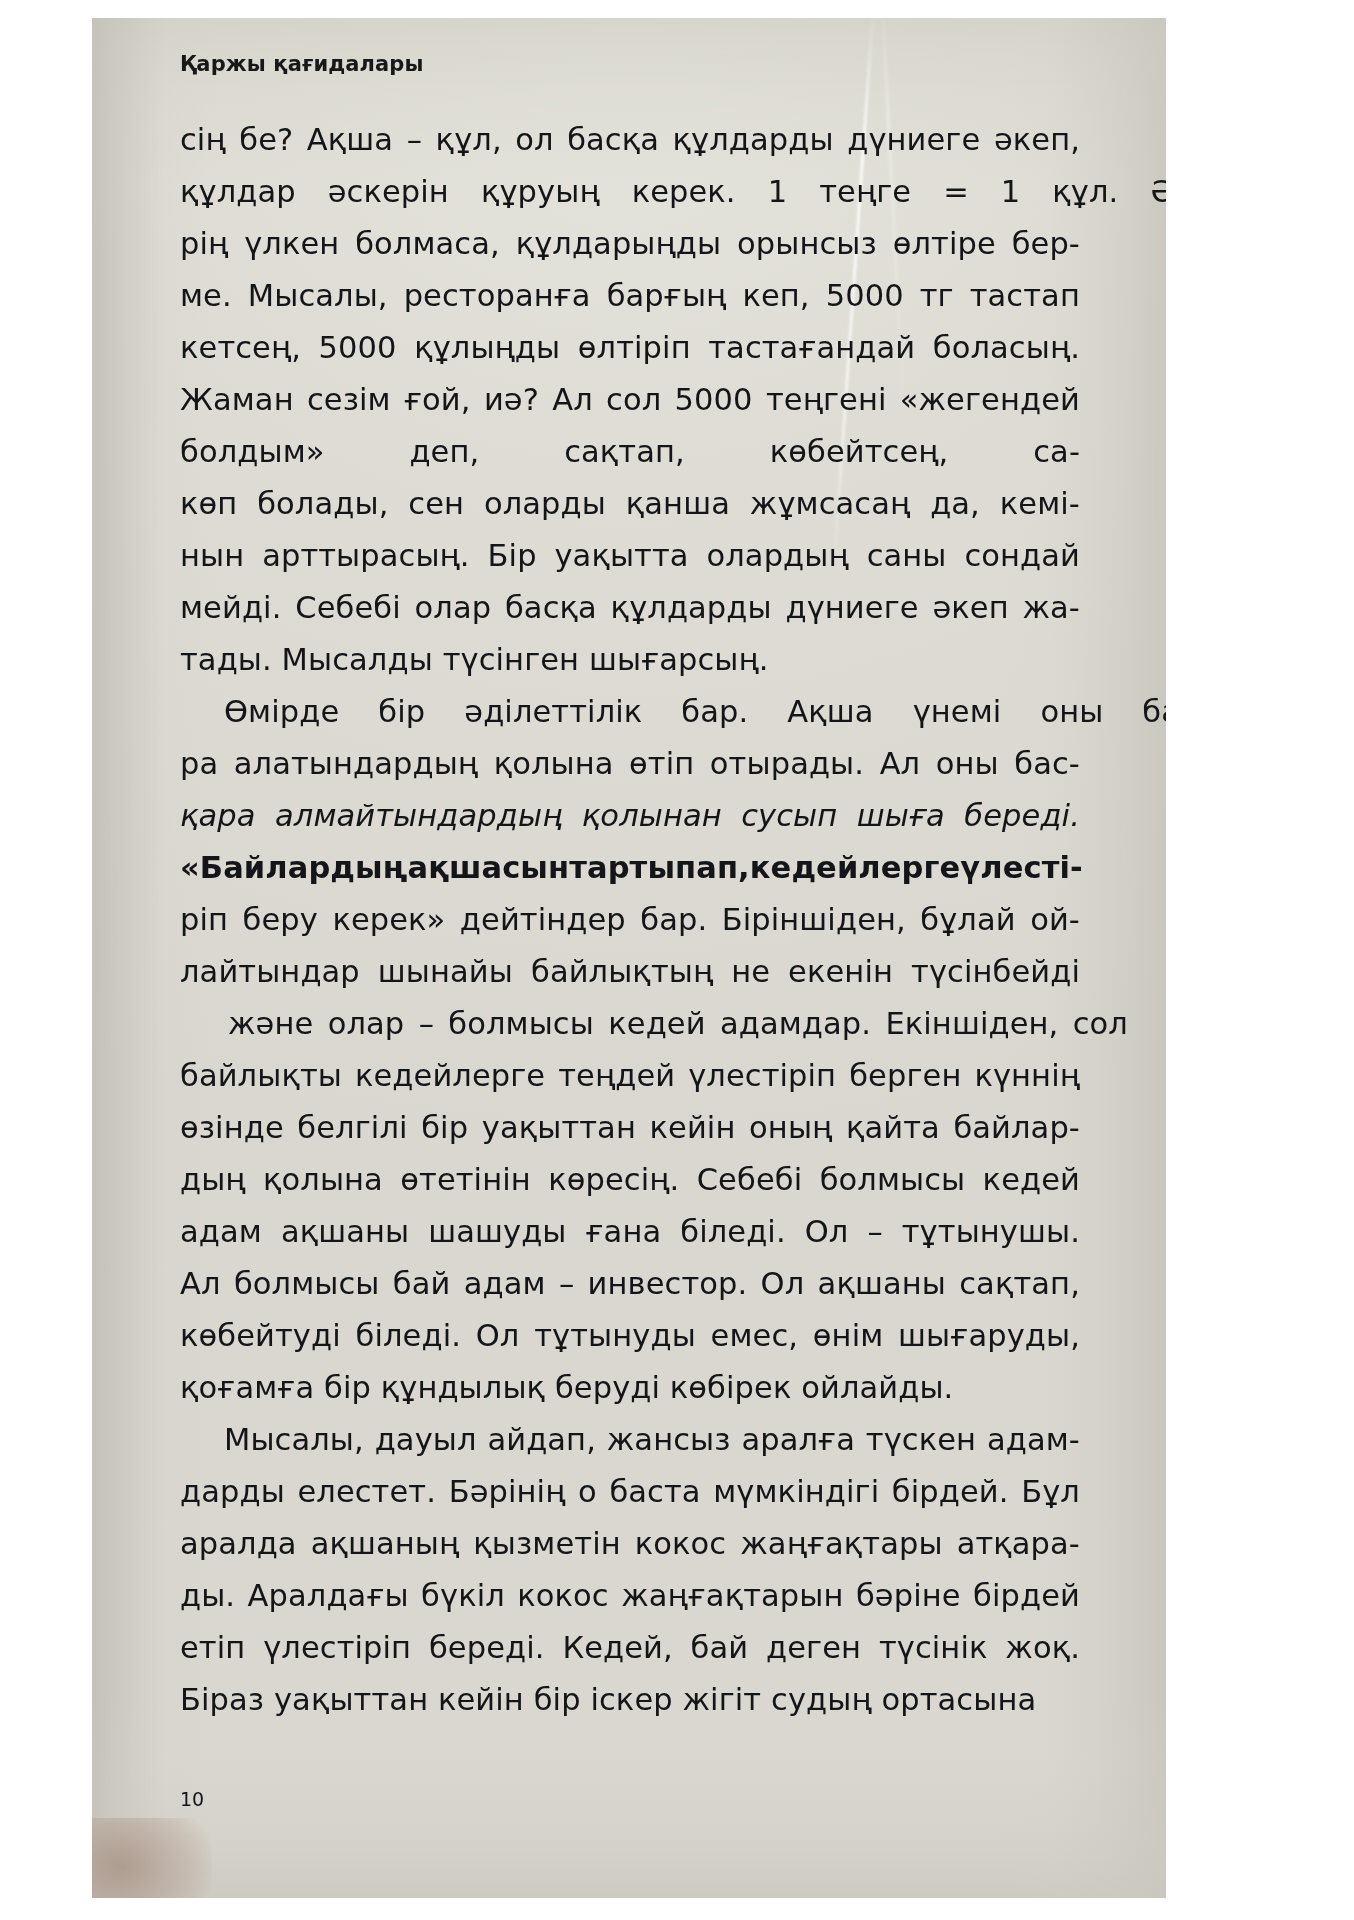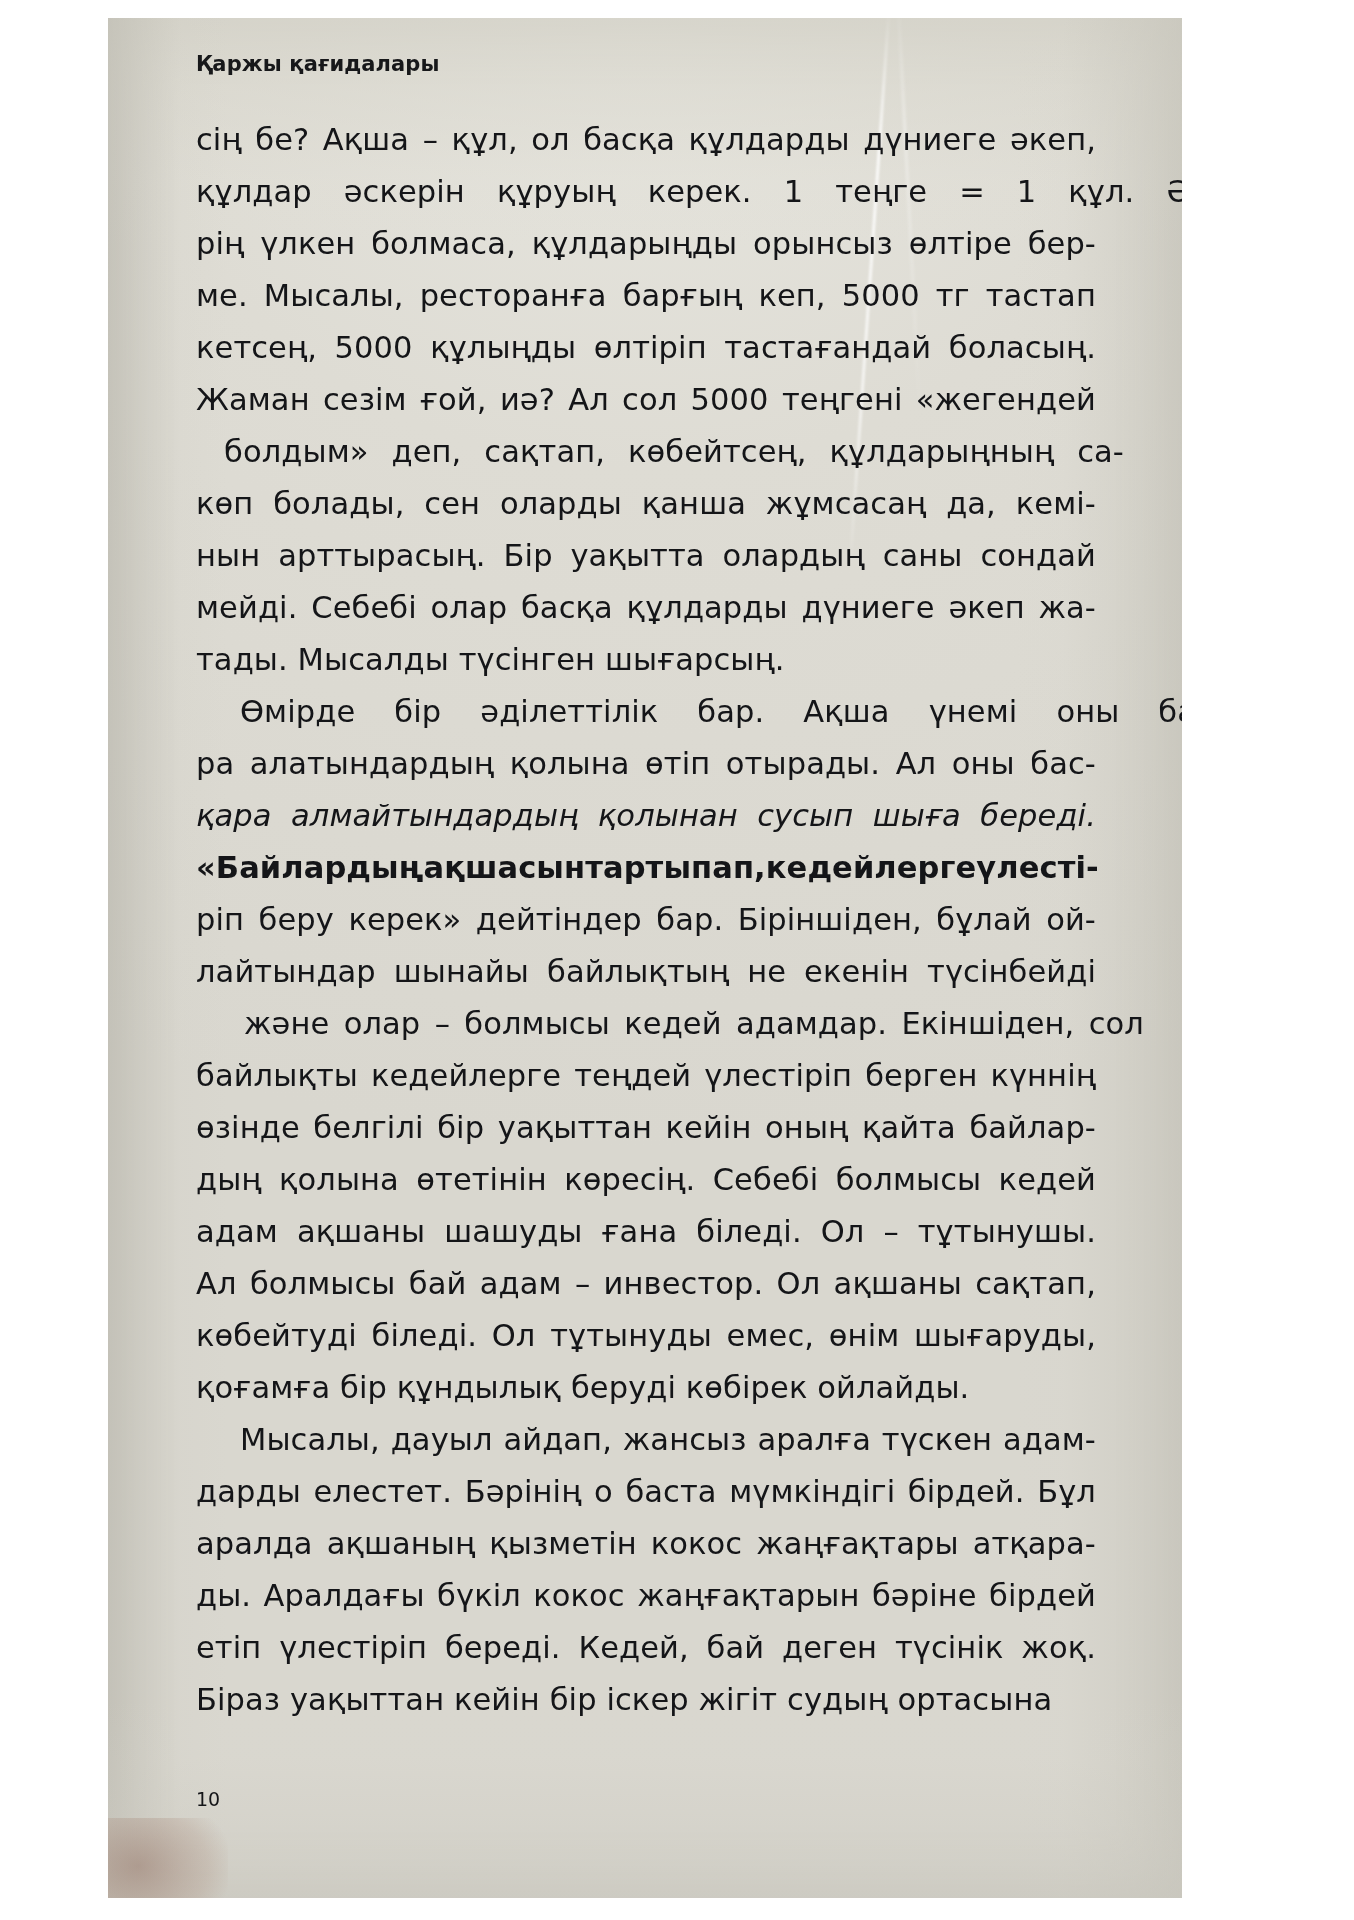--- a/index.html
+++ b/index.html
@@ -19,21 +19,21 @@
     position: relative;
     width: 1354px;
     height: 1920px;
     background: #ffffff;
     overflow: hidden;
   }
 
   
   .page {
     position: absolute;
-    left: 108px;
+    left: 92px;
     top: 18px;
     width: 1074px;
     height: 1880px;
     background:
       radial-gradient(ellipse 120% 60% at 50% 0%, #e7e6df 0%, #dedcd4 40%, #d9d7cf 100%);
     box-shadow: inset 0 0 60px rgba(160,158,146,0.35);
     overflow: hidden;
   }
 
   
@@ -218,26 +218,25 @@
               <span>ғой,</span>
               <span>иә?</span>
               <span>Ал</span>
               <span>сол</span>
               <span>5000</span>
               <span>теңгені</span>
               <span>«жегендей</span>
             </div>
           </div>
           <div class="para-line">
-            <div class="just" style="width: 900px; margin-left: 28px;">
+            <div class="just" style="width: 900px;">
               <span>болдым»</span>
               <span>деп,</span>
               <span>сақтап,</span>
               <span>көбейтсең,</span>
-              <span>құлдарыңның</span>
               <span>са-</span>
             </div>
           </div>
           <div class="para-line">
             <div class="just" style="width: 900px;">
               <span>көп</span>
               <span>болады,</span>
               <span>сен</span>
               <span>оларды</span>
               <span>қанша</span>

